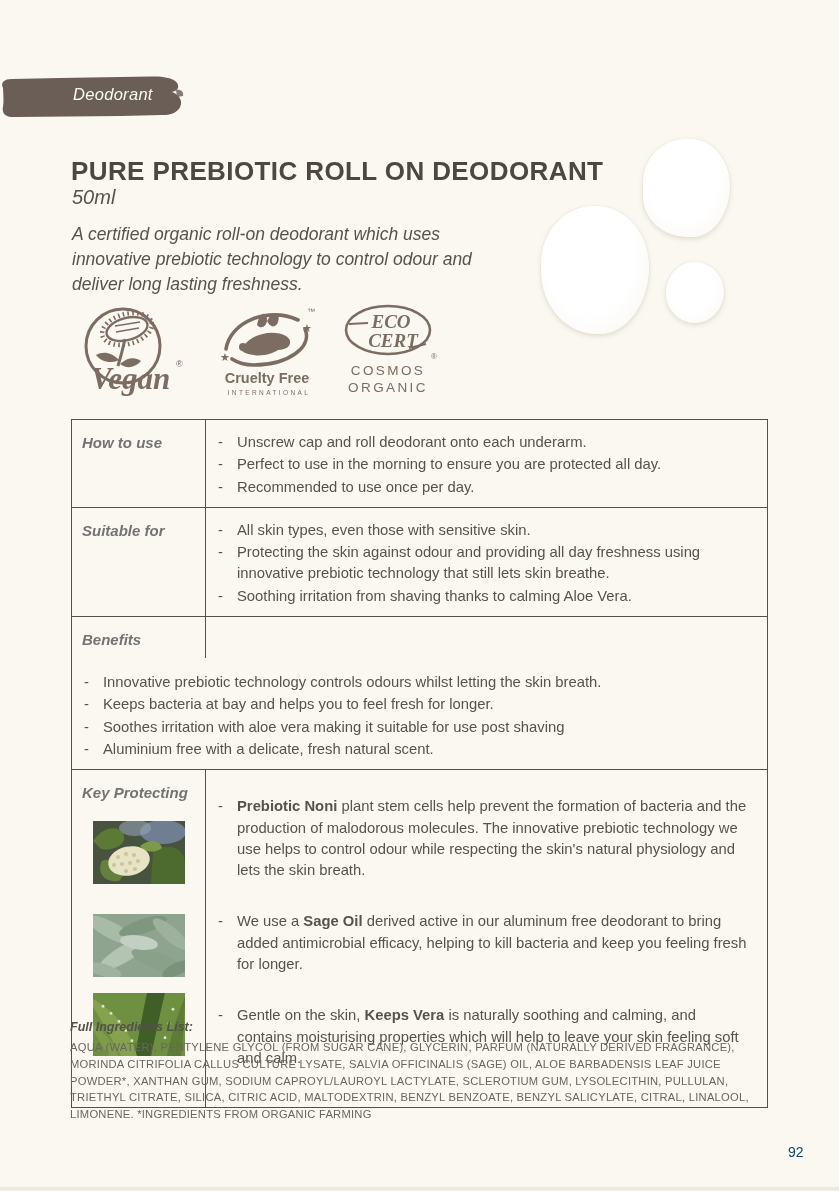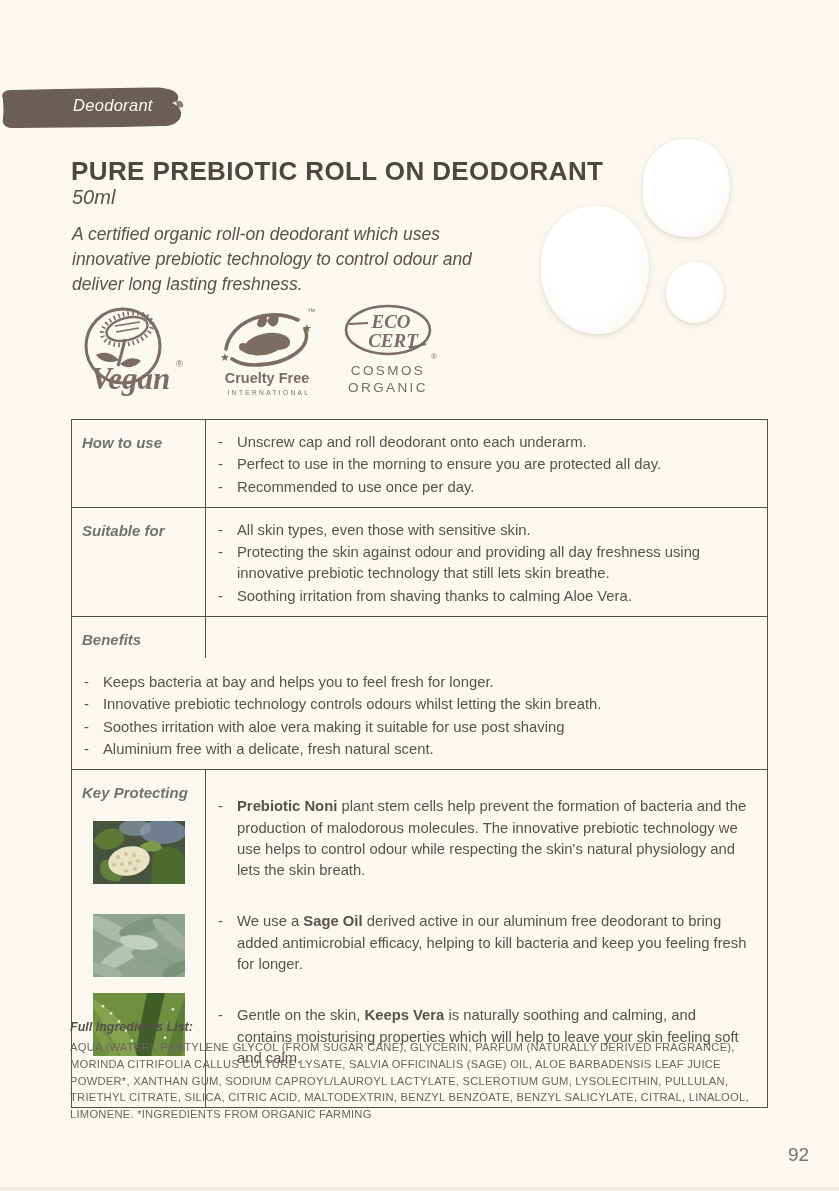--- a/index.html
+++ b/index.html
@@ -12,21 +12,21 @@
     --muted:#6b655f;
   }
   *{margin:0;padding:0;box-sizing:border-box;}
   html,body{background:var(--bg);}
   body{font-family:"Liberation Sans",sans-serif;color:var(--body);}
   .page{
     position:relative;width:839px;height:1191px;margin:0 auto;
     background:var(--bg);overflow:hidden;
   }
   
-  .badge{position:absolute;left:0;top:86px;width:184px;height:45px;padding-left:28px;}
+  .badge{position:absolute;left:0;top:75px;width:184px;height:45px;padding-left:28px;}
   .badge svg{position:absolute;left:0;top:0;}
   .badge-label{
     position:absolute;left:73px;top:10px;color:#fbf9f3;
     font-size:16.5px;font-style:italic;letter-spacing:.3px;
   }
   
   .title{
     position:absolute;left:71px;top:156px;width:560px;
     font-size:26px;font-weight:bold;letter-spacing:.4px;color:var(--ink);
   }
@@ -76,21 +76,21 @@
   .ki-items{padding-top:26px;}
   .ki-item{margin-bottom:30px;}
   .ki-item .bold{font-weight:bold;}
   
   .full-ing{position:absolute;left:70px;top:1020px;width:710px;}
   .fi-label{font-size:12.5px;font-weight:bold;font-style:italic;color:#55504a;margin-bottom:5px;}
   .fi-text{
     font-size:11.2px;line-height:1.5;letter-spacing:.25px;color:var(--muted);
   }
   
-  .page-number{position:absolute;left:788px;top:1144px;font-size:19px;color:#737373;}
+  .page-number{position:absolute;left:788px;top:1144px;font-size:14px;color:#0c4a6e;}
   .page-edge{position:absolute;left:0;bottom:0;width:100%;height:4px;background:#eceadf;}
 </style>
 </head>
 <body>
 
 <div class="page">
 
   <div class="badge">
     <svg width="184" height="45" viewBox="0 0 184 45">
       <path fill="#6b5e56" d="M3,13 C0,7 5,3.5 13,4 L60,3 L151,1.5 C164,1 177,3.5 178,10 C179,14 176,16 172,17
@@ -179,22 +179,22 @@
       <div class="cell-content">
         <div class="bullet">All skin types, even those with sensitive skin.</div>
         <div class="bullet">Protecting the skin against odour and providing all day freshness using innovative prebiotic technology that still lets skin breathe.</div>
         <div class="bullet">Soothing irritation from shaving thanks to calming Aloe Vera.</div>
       </div>
     </div>
 
     <div class="trow r3">
       <div class="cell-label">Benefits</div>
       <div class="cell-content">
+        <div class="bullet">Innovative prebiotic technology controls odours whilst letting the skin breath.</div>
         <div class="bullet">Keeps bacteria at bay and helps you to feel fresh for longer.</div>
-        <div class="bullet">Innovative prebiotic technology controls odours whilst letting the skin breath.</div>
         <div class="bullet">Soothes irritation with aloe vera making it suitable for use post shaving</div>
         <div class="bullet">Aluminium free with a delicate, fresh natural scent.</div>
       </div>
     </div>
 
     <div class="trow r4">
       <div class="cell-label">
         <div class="ki-label">Key Protecting</div>
 
         <svg class="ki-photo p1" viewBox="0 0 92 63" preserveAspectRatio="none">

